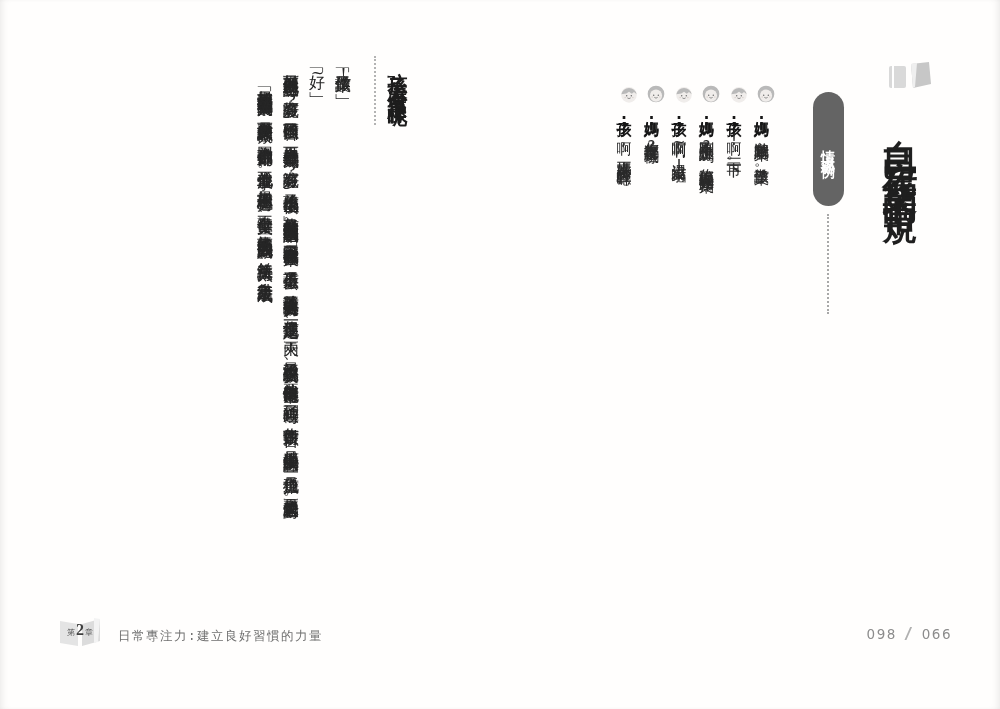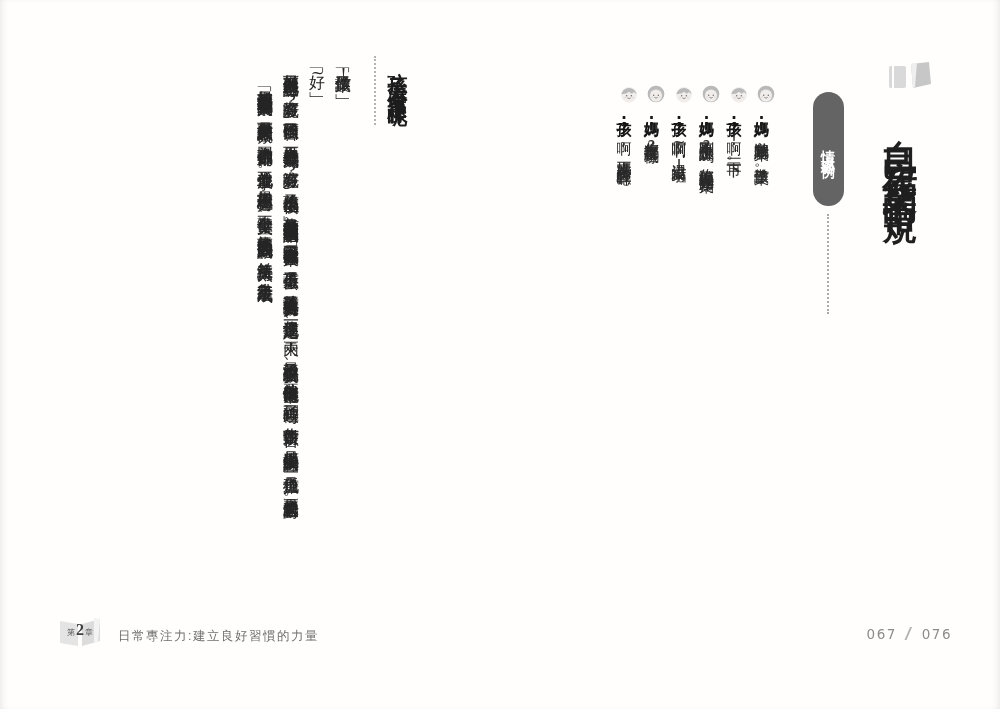--- a/index.html
+++ b/index.html
@@ -56,21 +56,21 @@
   .footer-badge { position:absolute; left:54px; top:615px; width:52px; height:34px; }
   .footer-badge svg { position:absolute; left:0; top:0; width:52px; height:34px; }
   .badge-text {
     position:absolute; left:0; top:6px; width:52px; text-align:center;
     font-family:Liberation Serif, serif; color:#4f4f4f; white-space:nowrap;
   }
   .badge-text .small { font-size:8px; }
   .badge-text .num { font-size:16px; font-weight:700; color:#3e3e3e; padding:0 1px; }
   .footer-chapter {
     position:absolute; left:118px; top:628px;
-    font-family:Liberation Sans, sans-serif;
+    font-family:Liberation Mono, monospace;
     font-size:12.5px; letter-spacing:1.5px; color:#6f6f6f;
   }
   .page-numbers {
     position:absolute; left:852px; top:624px; width:100px;
     display:flex; align-items:center; justify-content:flex-end; gap:9px;
     font-family:"DejaVu Sans","Liberation Sans",sans-serif;
     font-size:13.5px; letter-spacing:1.5px; color:#8c8c8c;
   }
   .page-numbers .slash { color:#b0b0b0; font-size:16px; transform:scaleX(1.4); }
 </style>
@@ -186,18 +186,18 @@
       <path d="M46 4 L28 9 L28 31 L46 26 Z" fill="#dcdcdc"></path>
       <path d="M40 3 L46 4 L44 27 L40 28 Z" fill="#f3f3f3"></path>
     </svg>
     <div class="badge-text">
       <span class="small">第</span><span class="num">2</span><span class="small">章</span>
     </div>
   </div>
   <div class="footer-chapter">日常專注力:建立良好習慣的力量</div>
 
   <div class="page-numbers">
-    <span>067</span>
+    <span>098</span>
     <span class="slash">/</span>
-    <span>076</span>
+    <span>066</span>
   </div>
 
 </div>
 
 </body></html>

